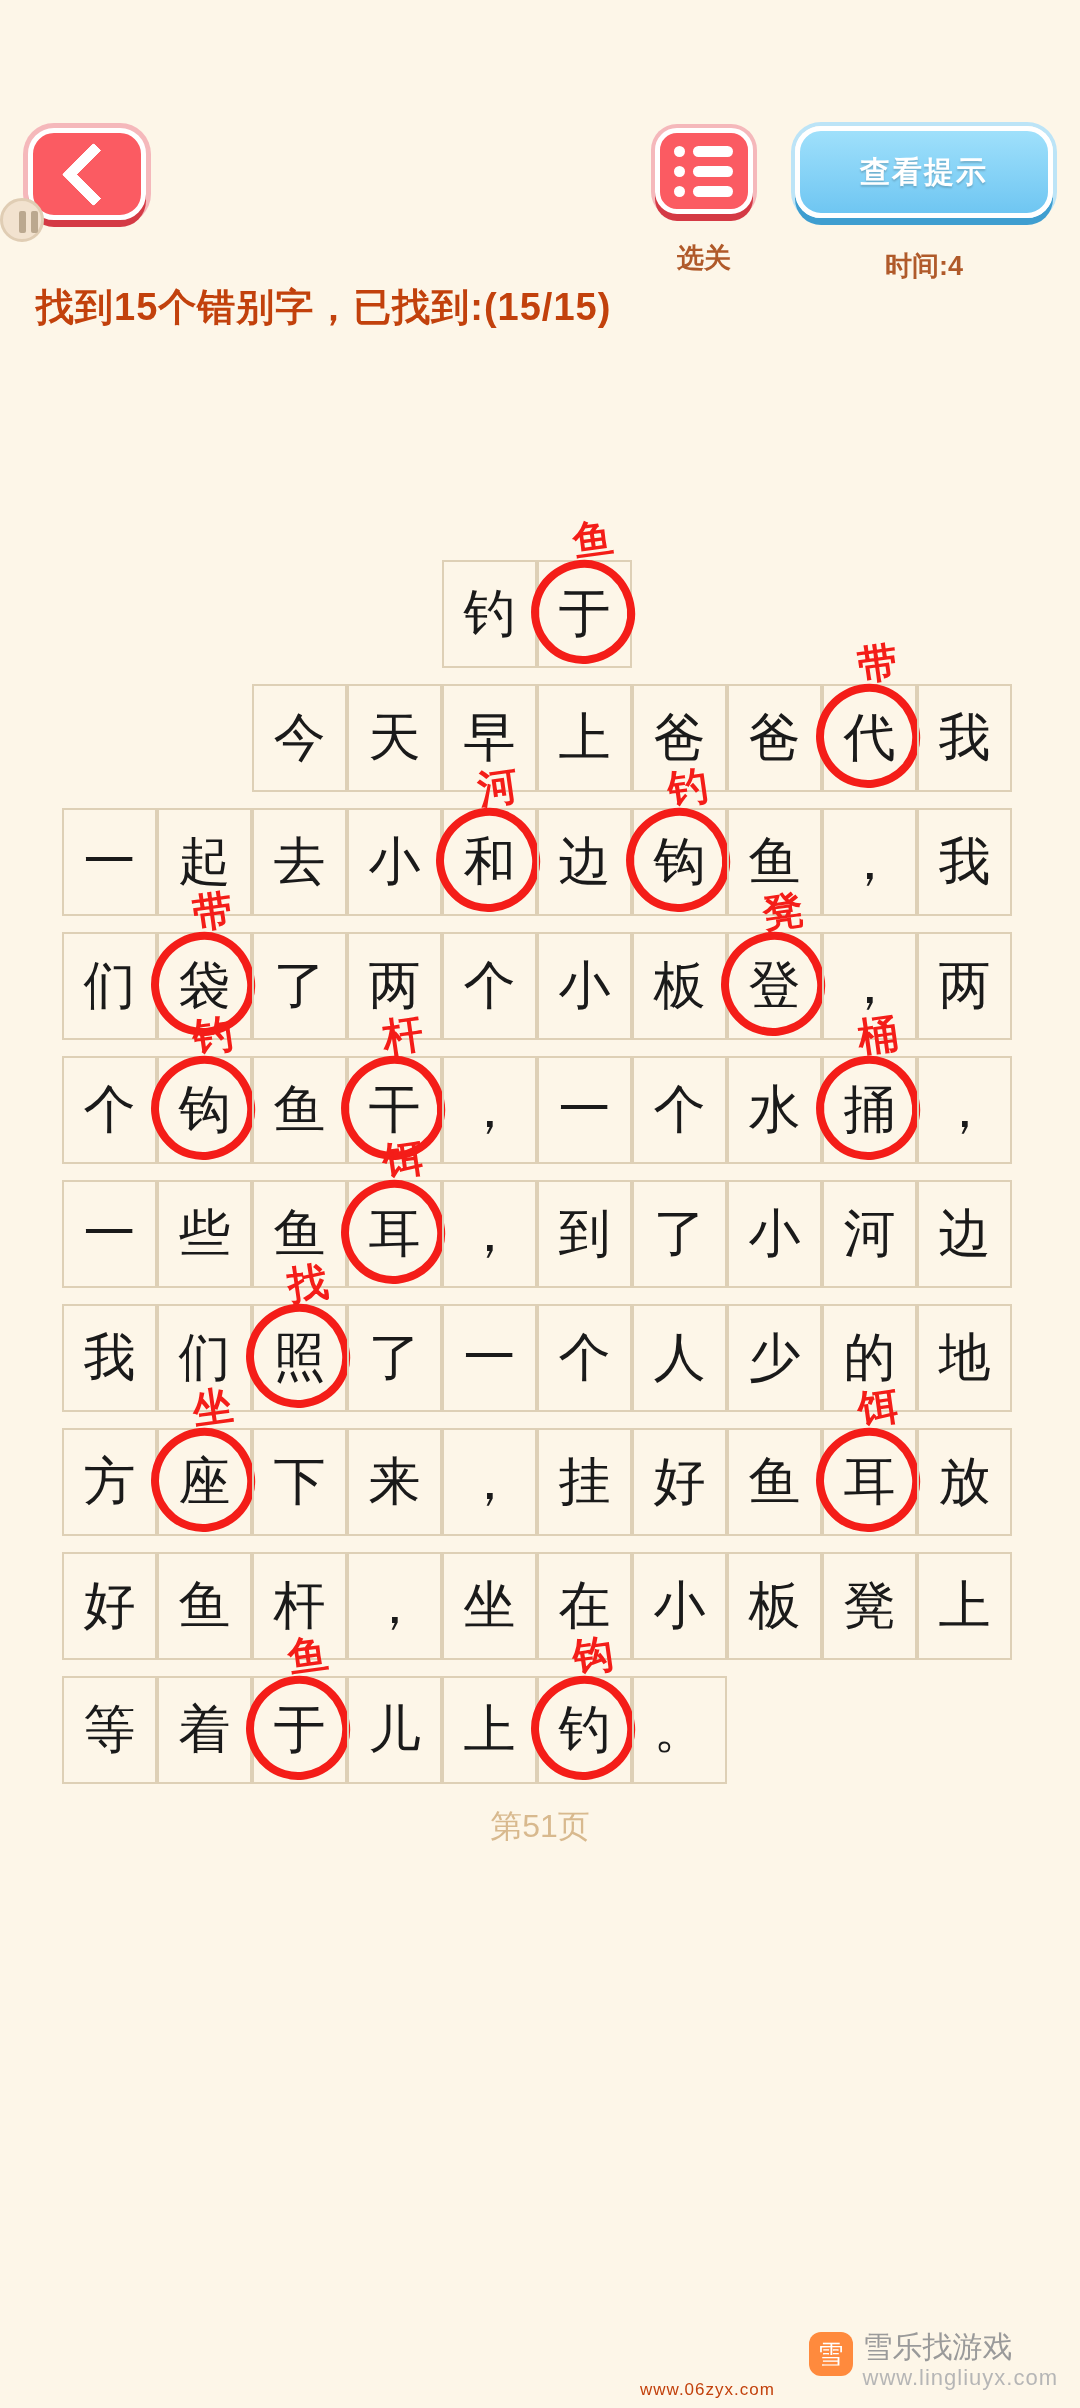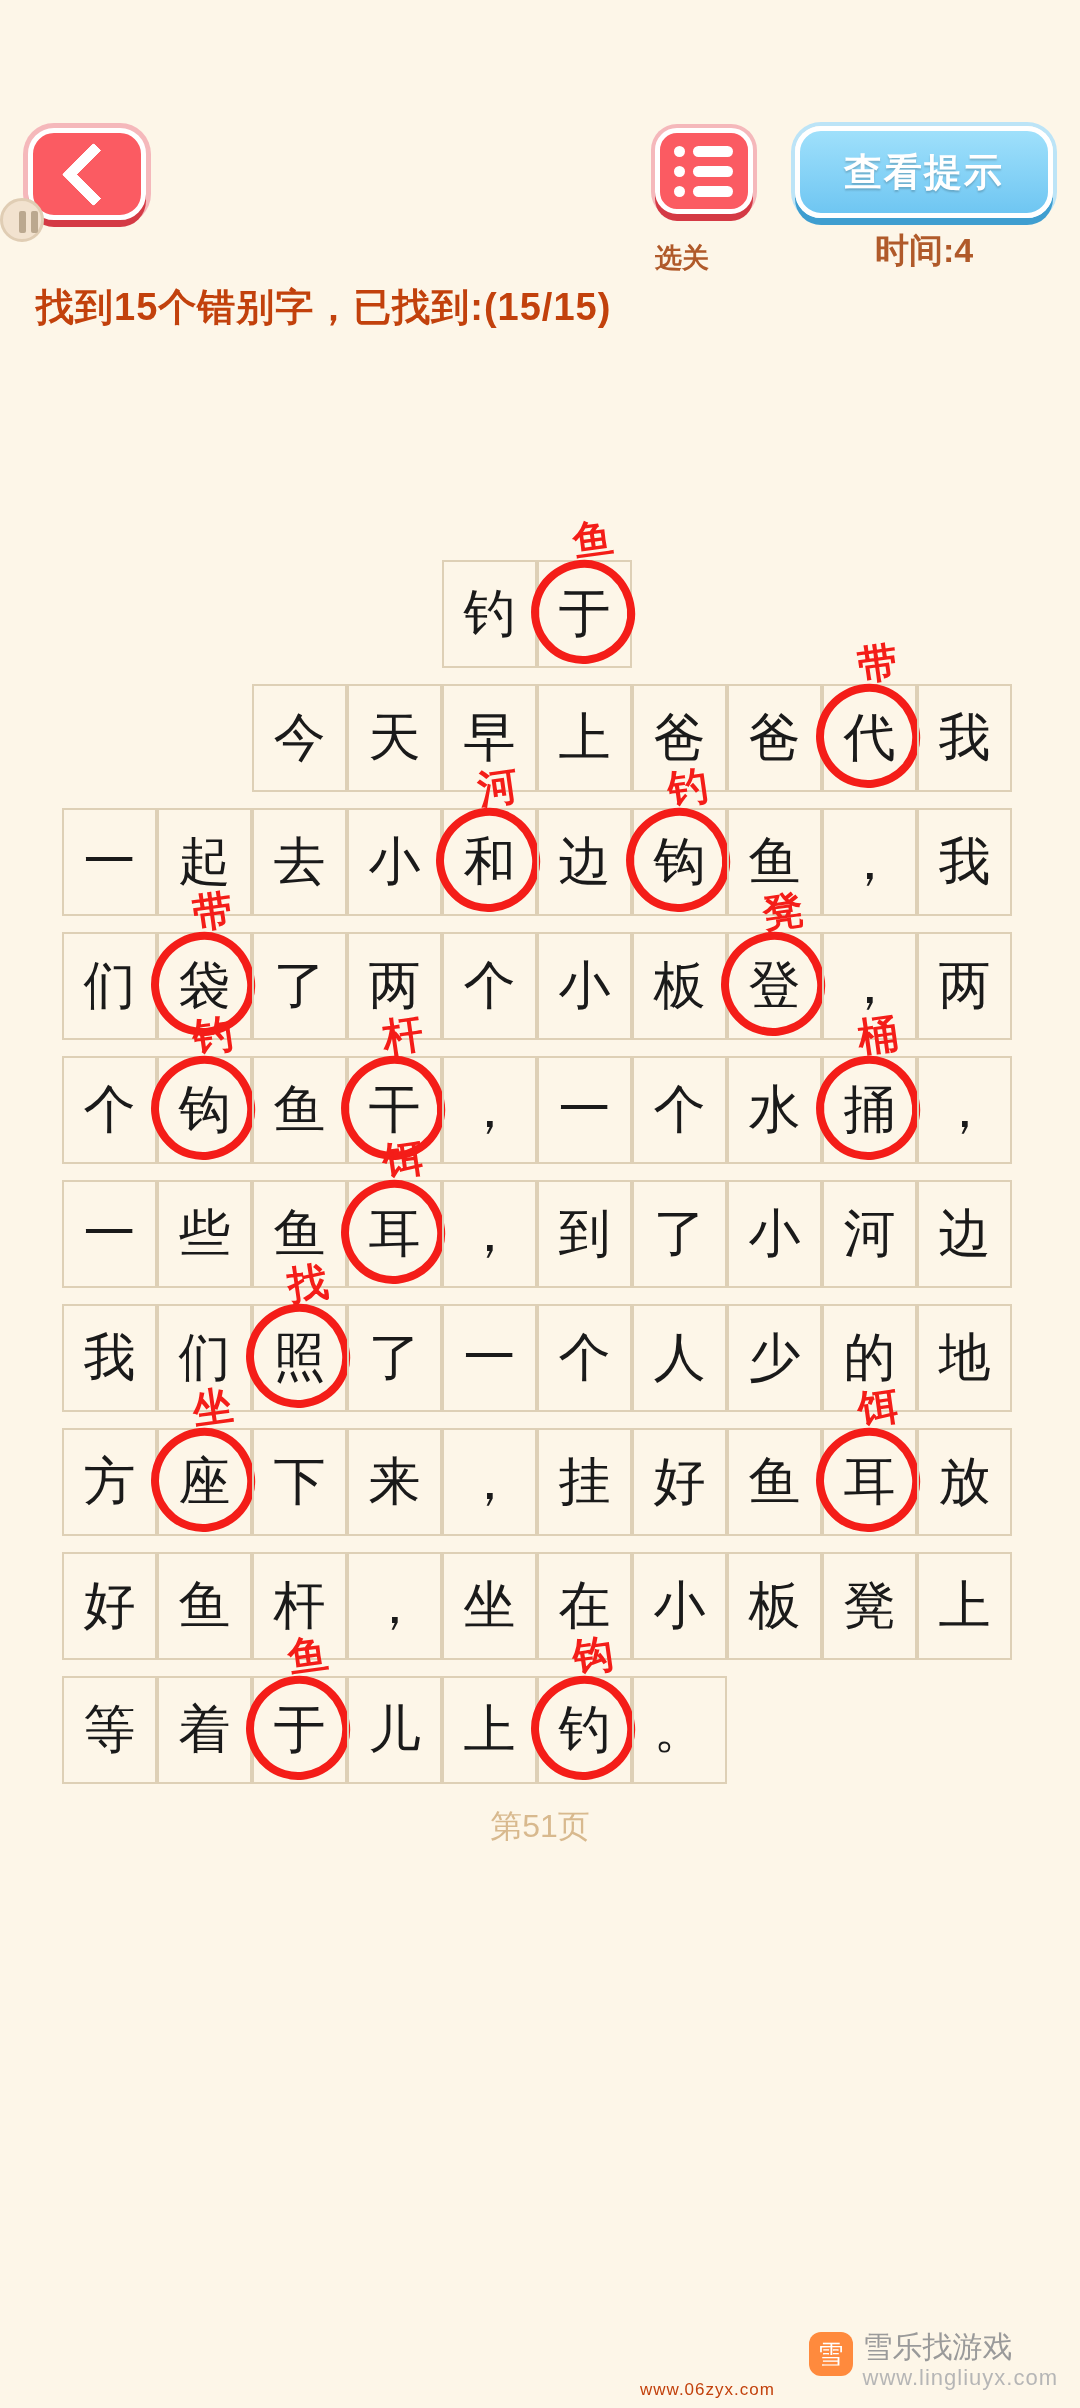--- a/index.html
+++ b/index.html
@@ -104,55 +104,55 @@
     width: 40px;
     height: 11px;
     border-radius: 6px;
     background: #ffffff;
   }
   .level-label {
     position: absolute;
     left: 655px;
     top: 240px;
     width: 98px;
-    text-align: left;
+    text-align: center;
     color: #b05a2a;
     font-size: 27px;
     font-weight: bold;
   }
 
   .hint-btn {
     position: absolute;
     left: 795px;
     top: 126px;
     width: 258px;
     height: 92px;
     border-radius: 26px;
     background: linear-gradient(#9fe0fb, #6fc6f2);
     border: 5px solid #ffffff;
     box-shadow: 0 7px 0 #3f9ed0, 0 0 0 4px #bce4f7;
     box-sizing: border-box;
     display: flex;
     align-items: center;
     justify-content: center;
     color: #ffffff;
-    font-size: 38px;
+    font-size: 30px;
     font-weight: bold;
     letter-spacing: 2px;
     text-shadow: 0 2px 2px rgba(0,0,0,.18);
   }
 
   .timer {
     position: absolute;
     left: 795px;
-    top: 228px;
+    top: 248px;
     width: 258px;
     text-align: center;
     color: #b05a2a;
-    font-size: 34px;
+    font-size: 27px;
     font-weight: bold;
   }
 
   .progress-text {
     position: absolute;
     left: 36px;
     top: 282px;
     color: #c2410c;
     font-size: 38px;
     font-weight: bold;

